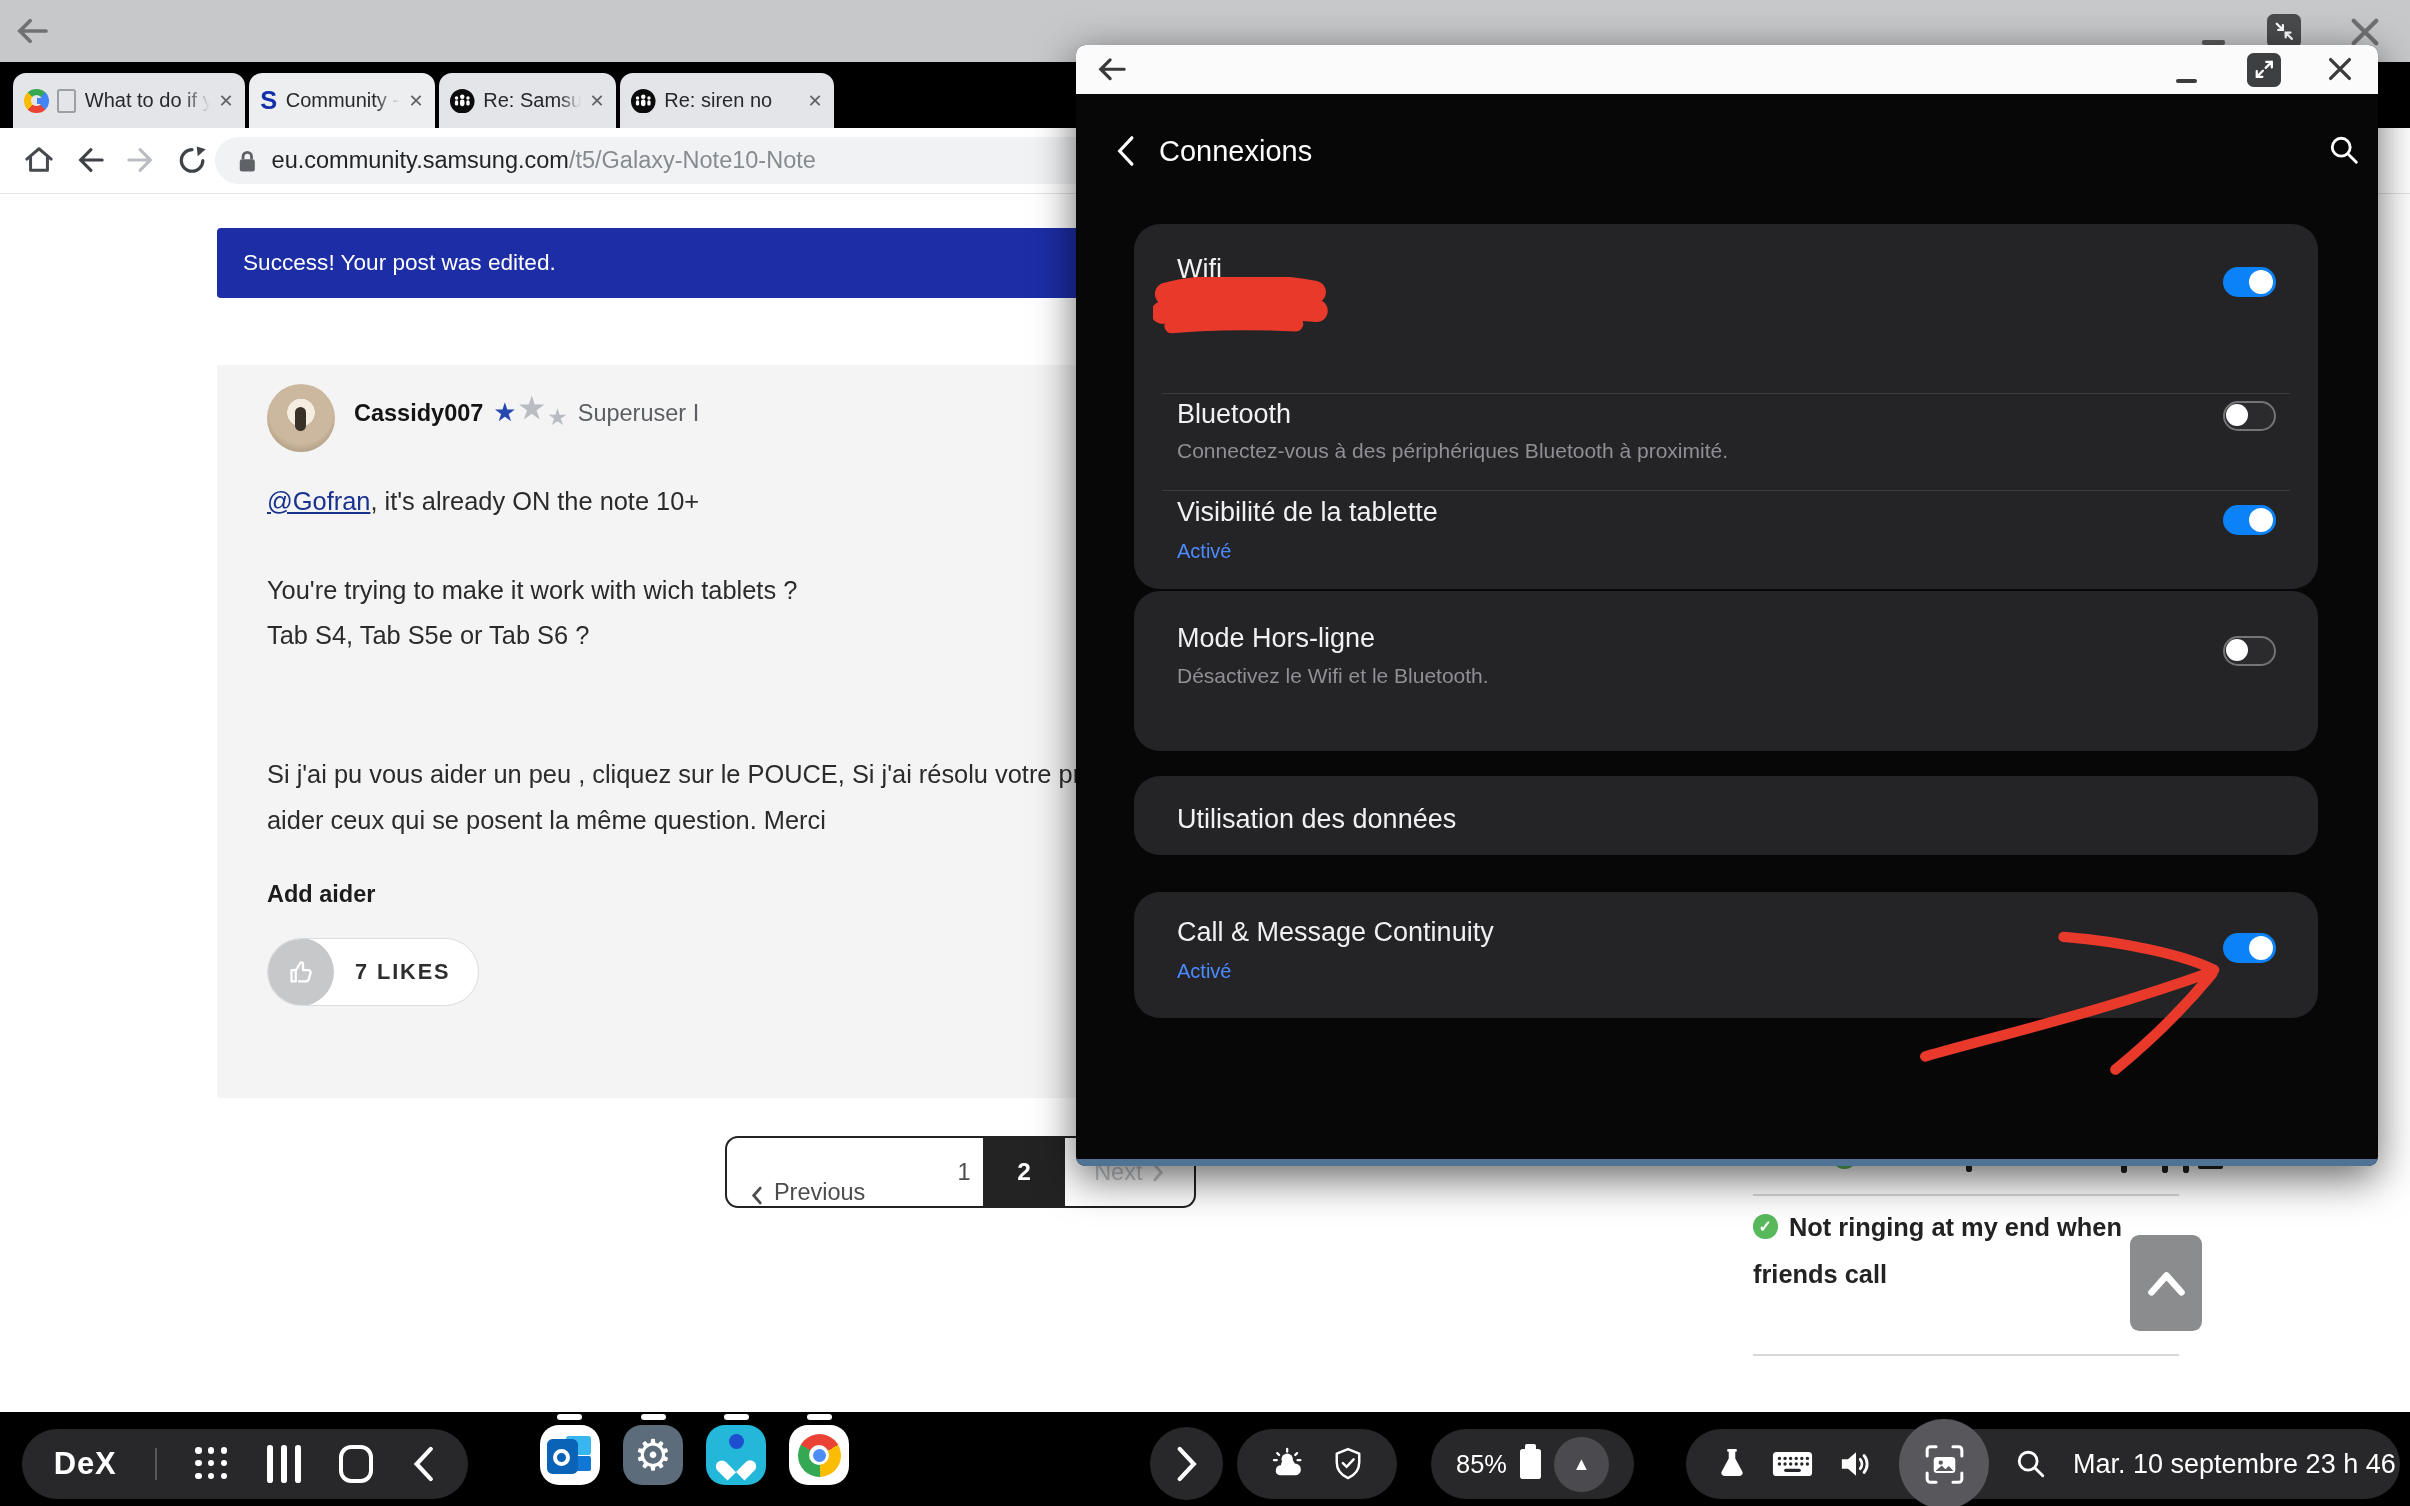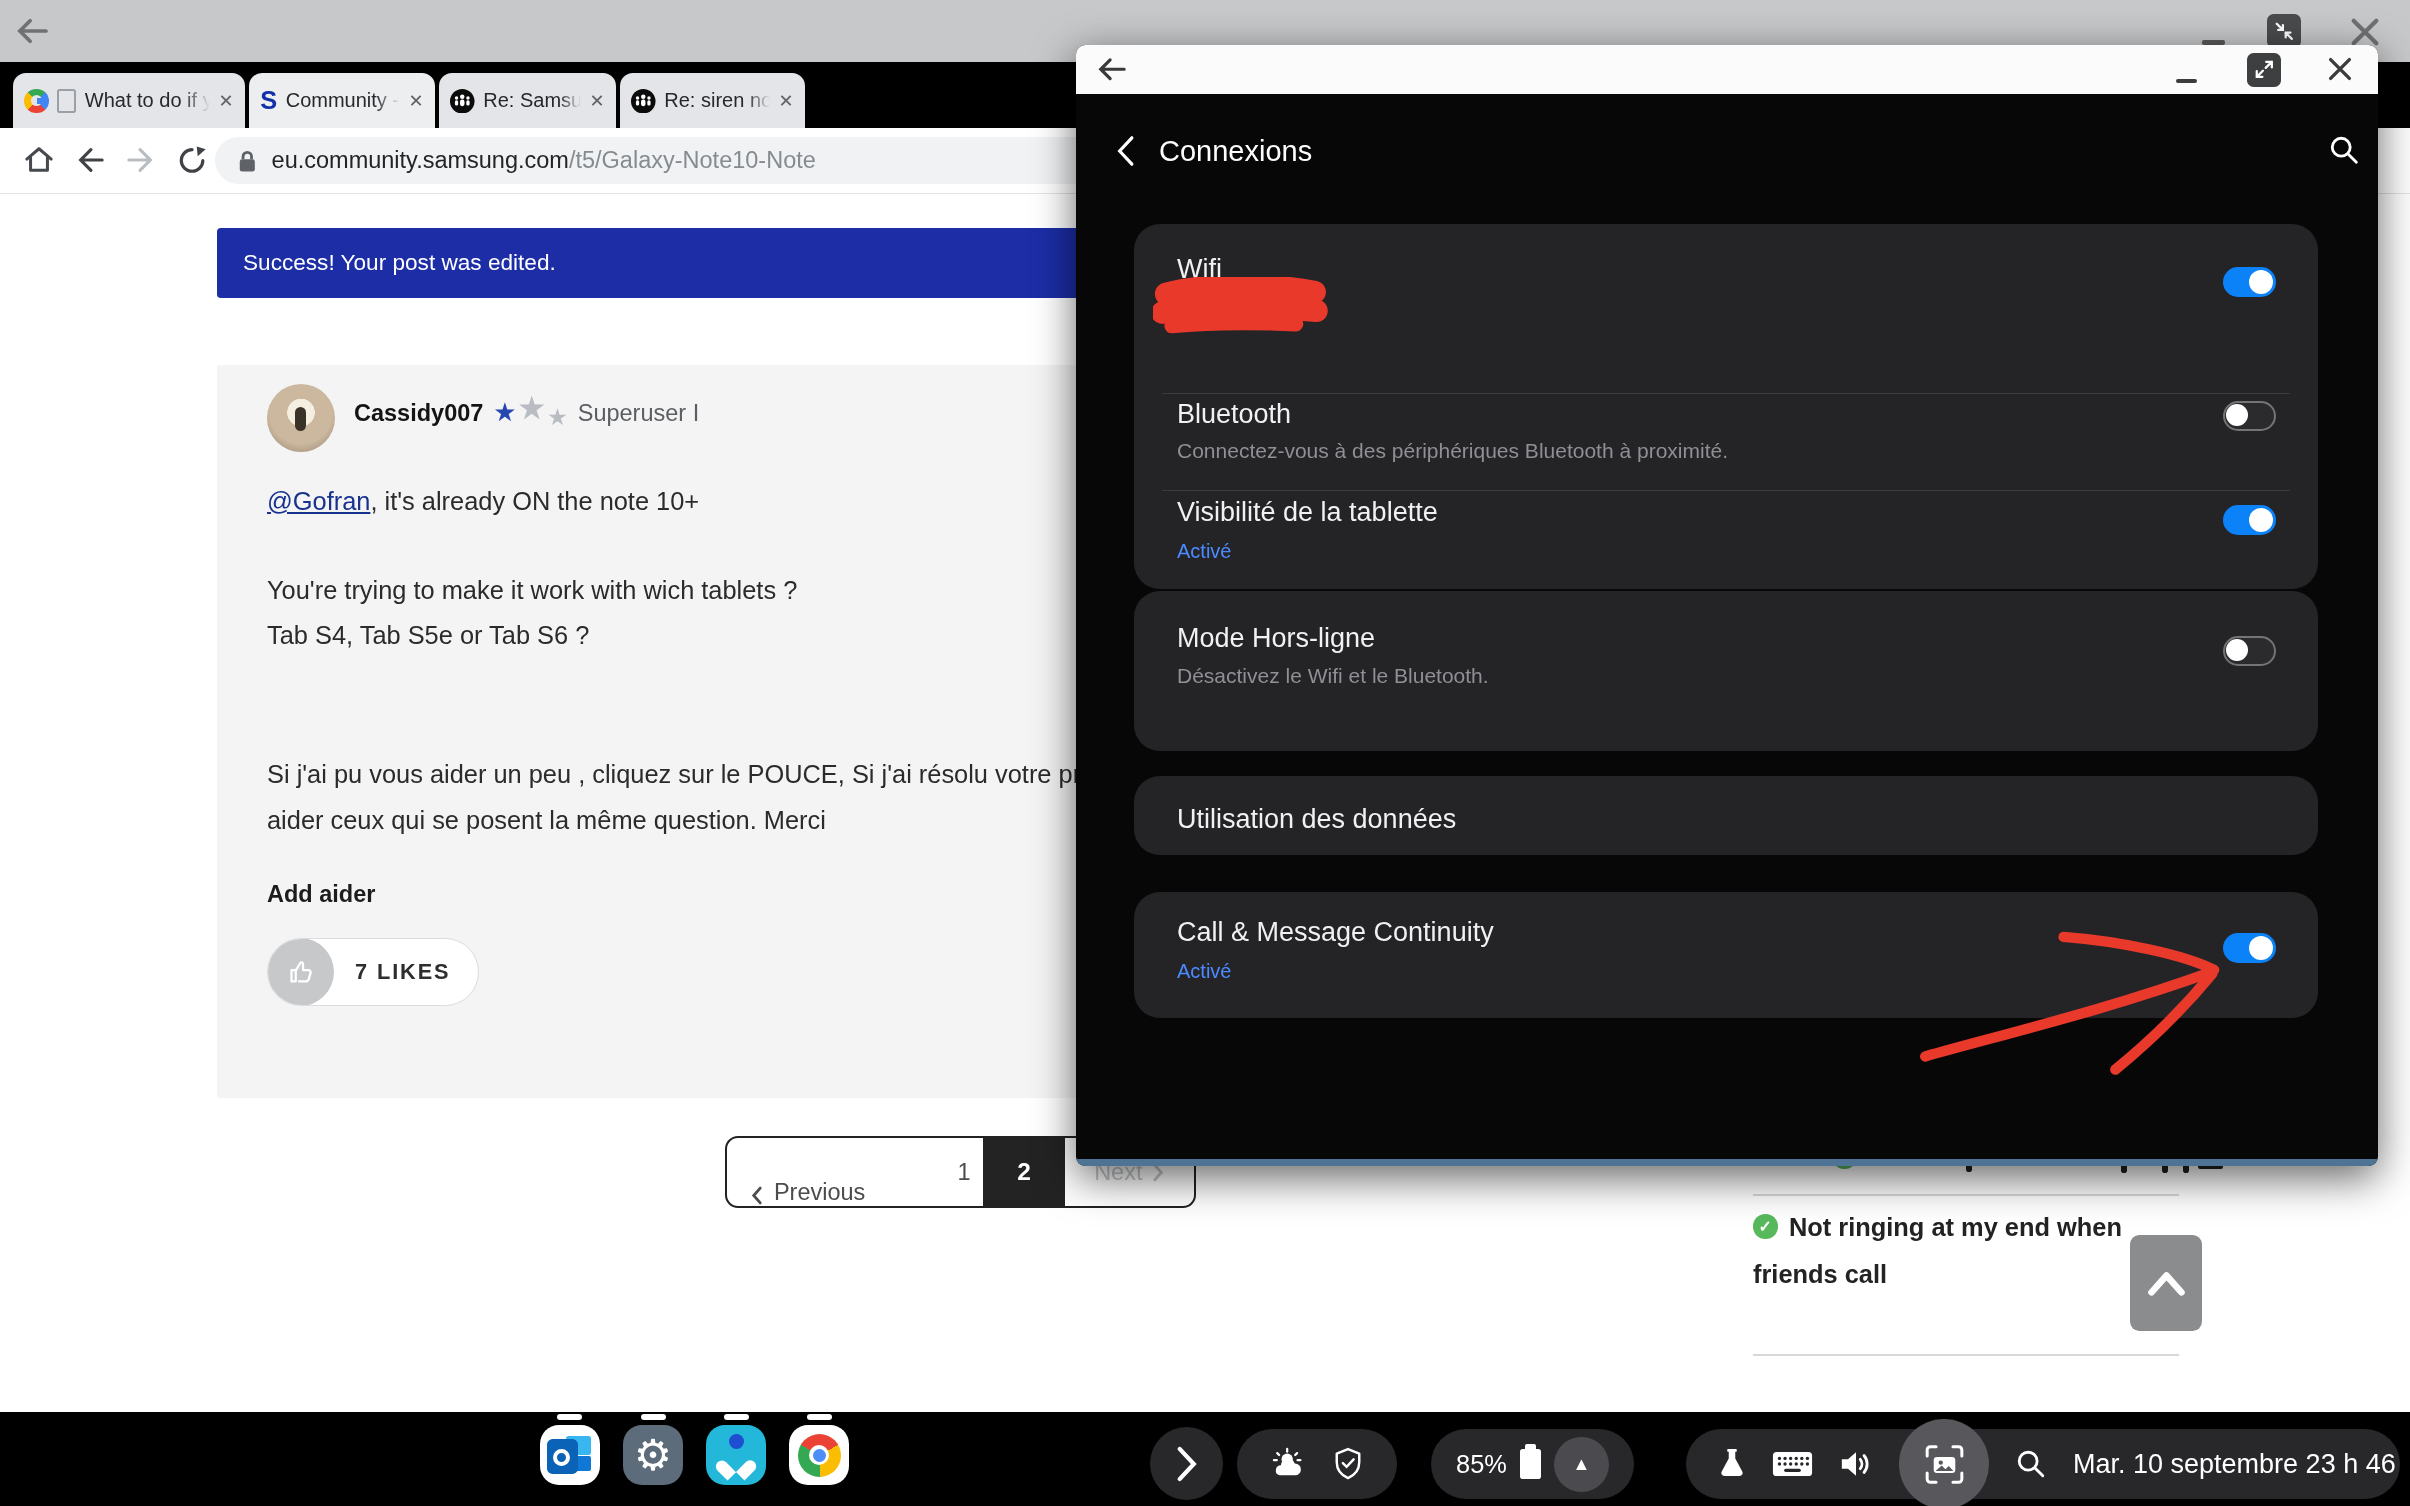--- a/index.html
+++ b/index.html
@@ -155,21 +155,21 @@
               <circle cx="6.4" cy="8.8" r="1.7"></circle>
               <rect x="4.8" y="11" width="3.2" height="5.2" rx="1.5"></rect>
               <circle cx="17.6" cy="8.8" r="1.7"></circle>
               <rect x="16" y="11" width="3.2" height="5.2" rx="1.5"></rect>
             </g>
           </svg>
       </span>
       <span class="tab-label">Re: Samsung D</span>
       <span class="tab-close">✕</span>
     </div>
-    <div class="tab" style="left:620px;width:185px">
+    <div class="tab" style="left:620px;width:214px">
       <span>
         <svg width="24.5" height="24.5" viewBox="0 0 24 24">
             <circle cx="12" cy="12" r="12" fill="#0b0b0b"></circle>
             <g fill="#fff">
               <circle cx="12" cy="7.6" r="2.2"></circle>
               <rect x="9.8" y="10.4" width="4.4" height="6.4" rx="2"></rect>
               <circle cx="6.4" cy="8.8" r="1.7"></circle>
               <rect x="4.8" y="11" width="3.2" height="5.2" rx="1.5"></rect>
               <circle cx="17.6" cy="8.8" r="1.7"></circle>
               <rect x="16" y="11" width="3.2" height="5.2" rx="1.5"></rect>
@@ -362,20 +362,46 @@
         <path d="M1049 947 C 1112 952, 1177 966, 1209 982"></path>
         <path d="M1104 1088 C 1142 1057, 1179 1020, 1207 986"></path>
       </g>
     </svg>
 
     <div class="set-bottomstrip"></div>
   </div>
 
   <div class="taskbar">
 
+    <div class="tpill" style="left:21.7px;width:446px;padding:0 32px;justify-content:space-between">
+      <span class="dexlogo">DeX</span>
+      <span class="vdiv"></span>
+      <span class="grid9">
+          <i></i>
+          <i></i>
+          <i></i>
+          <i></i>
+          <i></i>
+          <i></i>
+          <i></i>
+          <i></i>
+          <i></i>
+        </span>
+      <span class="rec">
+          <i></i>
+          <i></i>
+          <i></i>
+        </span>
+      <span class="homeo"></span>
+      <span>
+        <svg width="24.5" height="40" viewBox="0 0 26 42">
+            <path d="M21 5 L6 21 L21 37" stroke="#fff" stroke-width="4.5" fill="none" stroke-linecap="round"></path>
+          </svg>
+      </span>
+    </div>
 
     <span class="rundash" style="left:557px"></span>
     <div class="app" style="left:540px;background:#fff">
       <span class="abs" style="left:26px;top:11.3px;width:24.5px;height:19px;background:#38b6f0;border-radius:2.8px"></span>
       <span class="abs" style="left:26px;top:31px;width:24.5px;height:15px;background:#1177d4;border-radius:1.9px"></span>
       <span class="abs" style="left:6.6px;top:14px;width:31px;height:35px;background:#0a63b6;border-radius:5.6px"></span>
       <span class="abs" style="left:13px;top:23.5px;width:17px;height:17px;border:4.7px solid #fff;border-radius:50%"></span>
     </div>
 
     <span class="rundash" style="left:641px"></span>

